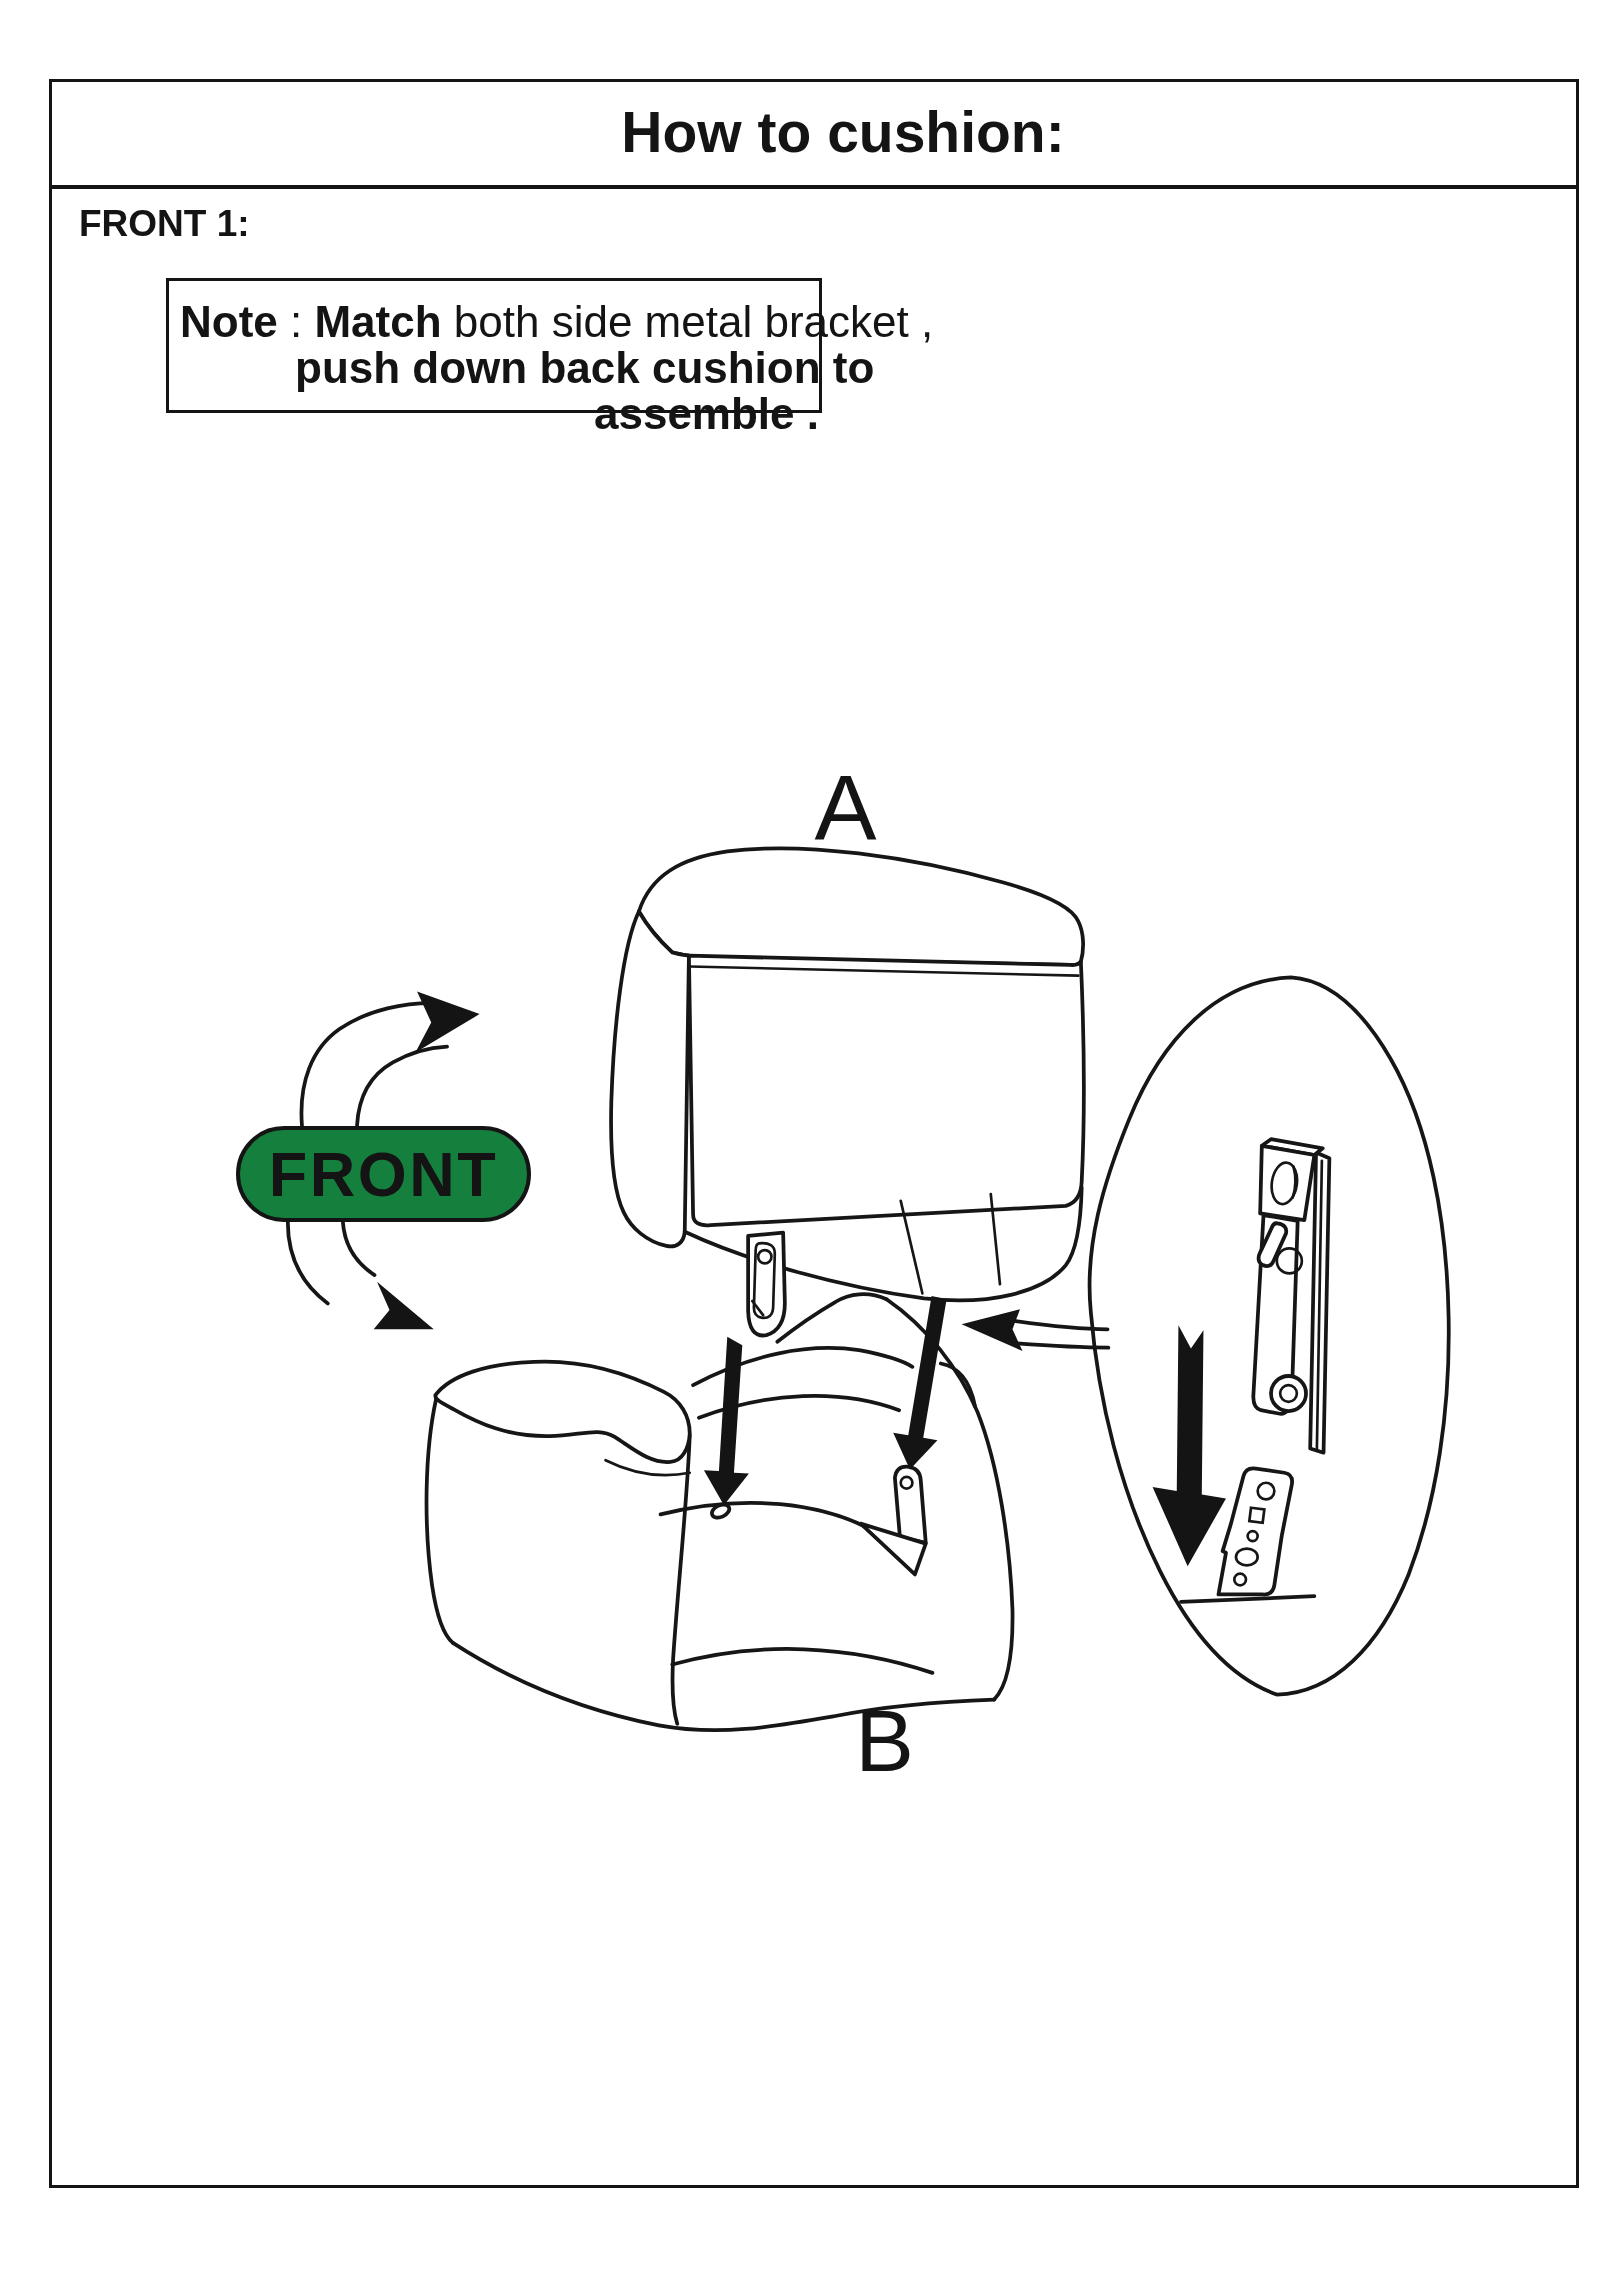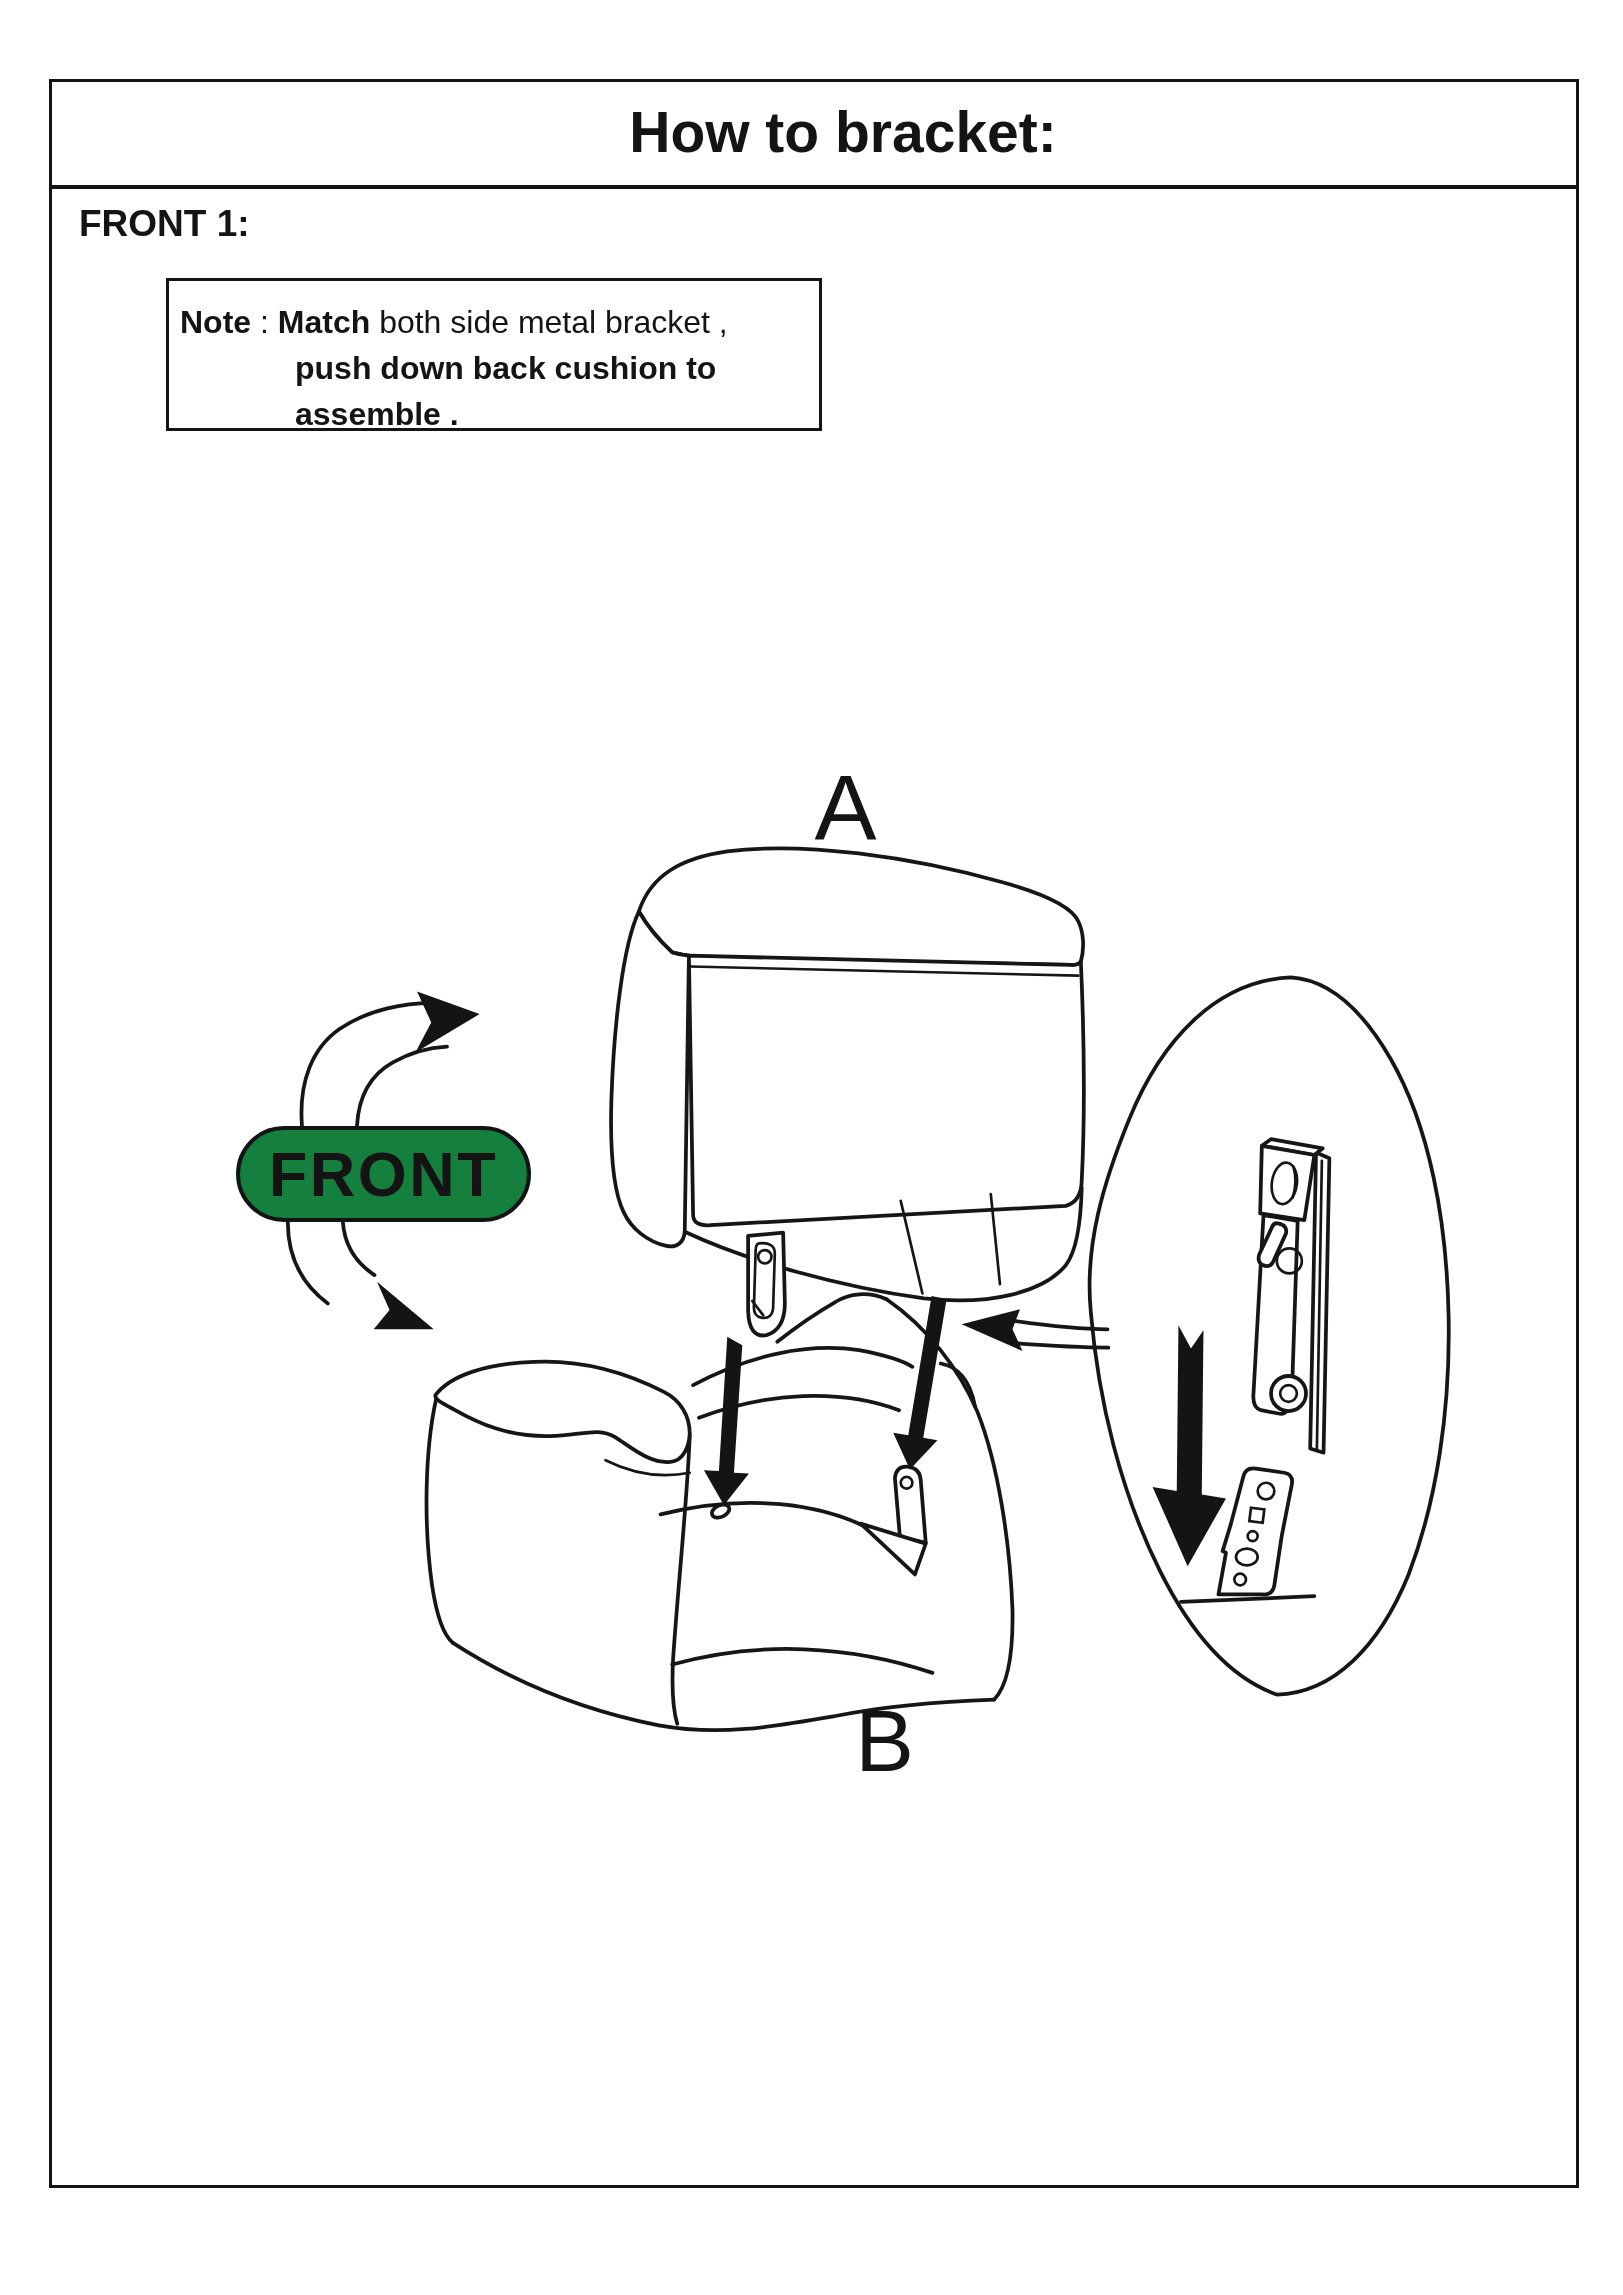--- a/index.html
+++ b/index.html
@@ -8,23 +8,23 @@
   #page { position:relative; width:1623px; height:2295px; background:#fff; }
 
   .border-box { position:absolute; left:49px; top:79px; width:1530px; height:2109px;
                 border:3.3px solid #141414; background:#fff; }
   .title-band { position:absolute; left:49px; top:79px; width:1530px; height:110px;
                 border-bottom:4.2px solid #141414; display:flex; align-items:center; justify-content:center; }
   .title-band .t { font-size:57px; font-weight:bold; letter-spacing:0px; padding-left:58px; }
 
   .step { position:absolute; left:79px; top:203px; font-size:37px; font-weight:bold; }
 
-  .note-box { position:absolute; left:166px; top:278px; width:656px; height:153px;
+  .note-box { position:absolute; left:166px; top:278px; width:656px; height:135px;
               border:3.3px solid #141414; background:#fff;
-              font-size:32px; line-height:46px; padding-top:17.5px; }
+              font-size:44px; line-height:46px; padding-top:17.5px;text-align:right; }
   .note-line1 { padding-left:11px; white-space:pre; }
   .note-line  { padding-left:126px; white-space:pre;font-weight:bold; }
   .b { font-weight:bold; }
 
   .part-label { position:absolute; font-weight:normal; }
   #label-a { left:787px;  top:755px;  width:117px; font-size:93px; text-align:center; }
   #label-b { left:826px;  top:1690px; width:117px; font-size:88px; text-align:center; }
 
   .front-bubble { position:absolute; left:236px; top:1126px; width:295px; height:96px;
                   border:4.2px solid #141414; border-radius:48px; background:#15803d;
@@ -38,21 +38,21 @@
   .solid { fill:#141414; stroke:none; }
 </style>
 </head>
 <body>
 
 <div id="page">
 
   <div class="border-box"></div>
 
   <div class="title-band">
-    <div class="t">How to bracket:</div>
+    <div class="t">How to cushion:</div>
   </div>
 
   <div class="step">FRONT 1:</div>
 
   <div class="note-box">
     <div class="note-line1"><span class="b">Note</span><span> : </span><span class="b">Match</span><span> both side metal bracket ,</span></div>
     <div class="note-line">push down back cushion to</div>
     <div class="note-line">assemble .</div>
   </div>
 

